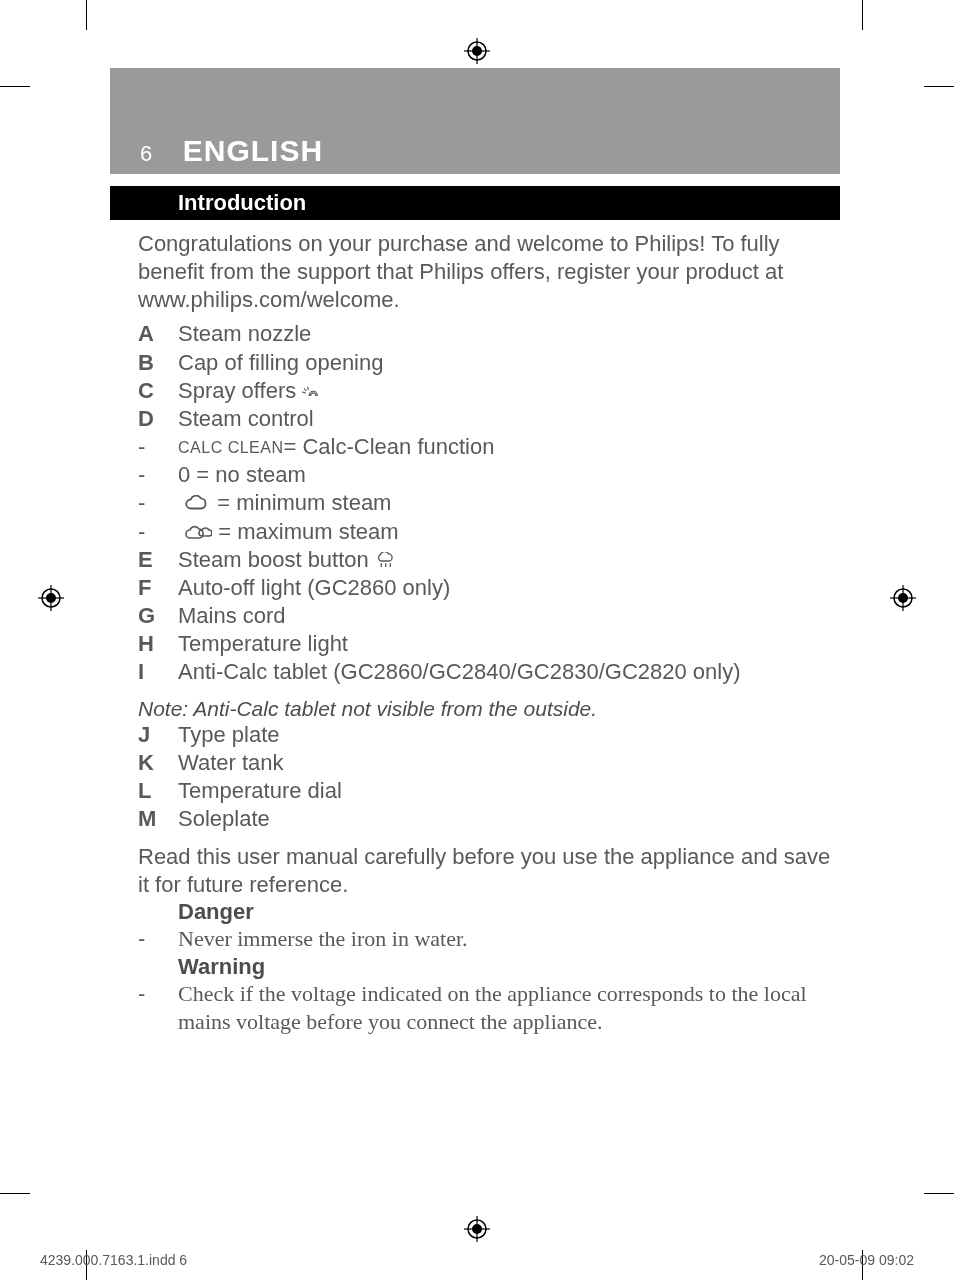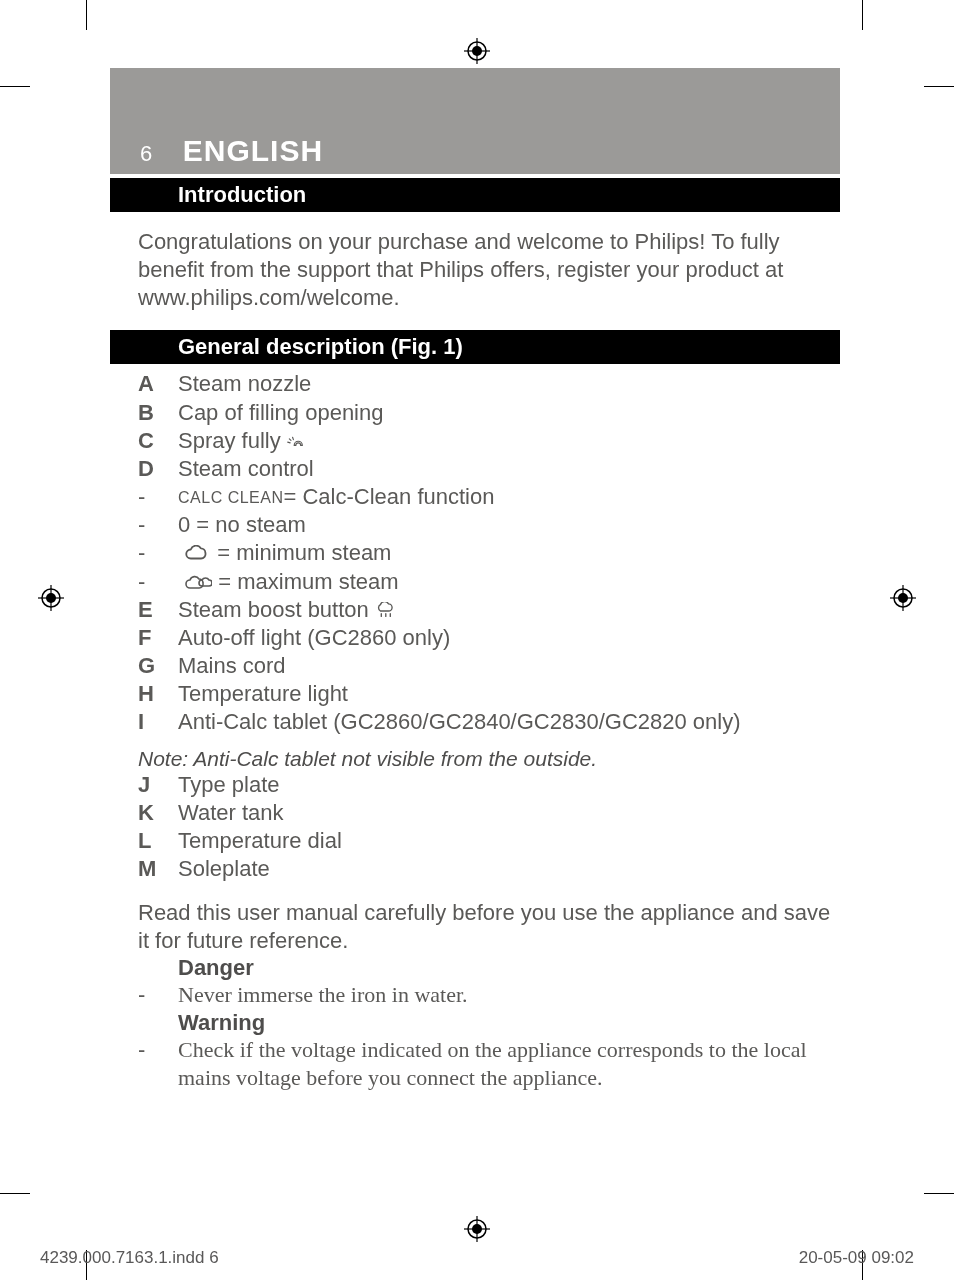--- a/index.html
+++ b/index.html
@@ -66,27 +66,27 @@
     font-size: 30px;
     font-weight: 700;
     letter-spacing: 1px;
   }
   .section-header {
     background: #000000;
     color: #ffffff;
     font-size: 22px;
     font-weight: 700;
     padding: 4px 0 4px 68px;
-    margin-top: 4px;
+    margin-top: 12px;
   }
   .section-header.spaced { margin-top: 18px; }
   .body-text {
     font-size: 22px;
     line-height: 1.28;
-    padding: 16px 0 0 28px;
+    padding: 10px 0 0 28px;
     color: #5a5957;
   }
   .list {
     padding: 6px 0 0 28px;
     font-size: 22px;
     color: #5a5957;
   }
   .list .row {
     display: flex;
     align-items: baseline;
@@ -127,21 +127,21 @@
   }
   .dash-list .row { display: flex; align-items: flex-start; line-height: 1.28; }
   .dash-list .dash { width: 40px; flex-shrink: 0; }
   .dash-list .txt { flex: 1; font-family: Liberation Serif, serif; }
 
   .footer {
     position: absolute;
     bottom: 12px;
     left: 40px;
     right: 40px;
-    font-size: 17px;
+    font-size: 14px;
     color: #595858;
     display: flex;
     justify-content: space-between;
     font-family: Arial, sans-serif;
   }
 </style>
 </head>
 <body>
 
 <div class="page">
@@ -192,34 +192,33 @@
     <div class="header-banner">
       <div class="header-inner">
         <span class="page-num">6</span>
         <span class="header-title">ENGLISH</span>
       </div>
     </div>
 
     <div class="section-header">Introduction</div>
     <div class="body-text">Congratulations on your purchase and welcome to Philips! To fully benefit from the support that Philips offers, register your product at www.philips.com/welcome.</div>
 
-    <div class="section-header spaced">General description (Fig. 1)</div>
 
     <div class="list">
       <div class="row">
           <span class="lab">A</span>
           <span class="txt">Steam nozzle</span>
         </div>
       <div class="row">
           <span class="lab">B</span>
           <span class="txt">Cap of filling opening</span>
         </div>
       <div class="row">
           <span class="lab">C</span>
-          <span class="txt"><span>Spray fully </span><span class="iconspan"><svg viewBox="0 0 20 20">
+          <span class="txt"><span>Spray offers </span><span class="iconspan"><svg viewBox="0 0 20 20">
                 <path d="M10 13 a5 5 0 0 1 10 0 h-2 a3 3 0 0 0 -6 0 z M8 3 l1 3 M4 5 l2 2 M2 9 l3 1" stroke="#5a5957" stroke-width="1.4" fill="none" stroke-linecap="round" transform="translate(-1,2) scale(0.9)"></path>
               </svg></span></span>
         </div>
       <div class="row">
           <span class="lab">D</span>
           <span class="txt">Steam control</span>
         </div>
       <div class="row">
           <span class="dash">-</span>
           <span class="txt"><span class="smallcaps">CALC CLEAN</span><span>= Calc-Clean function</span></span>

